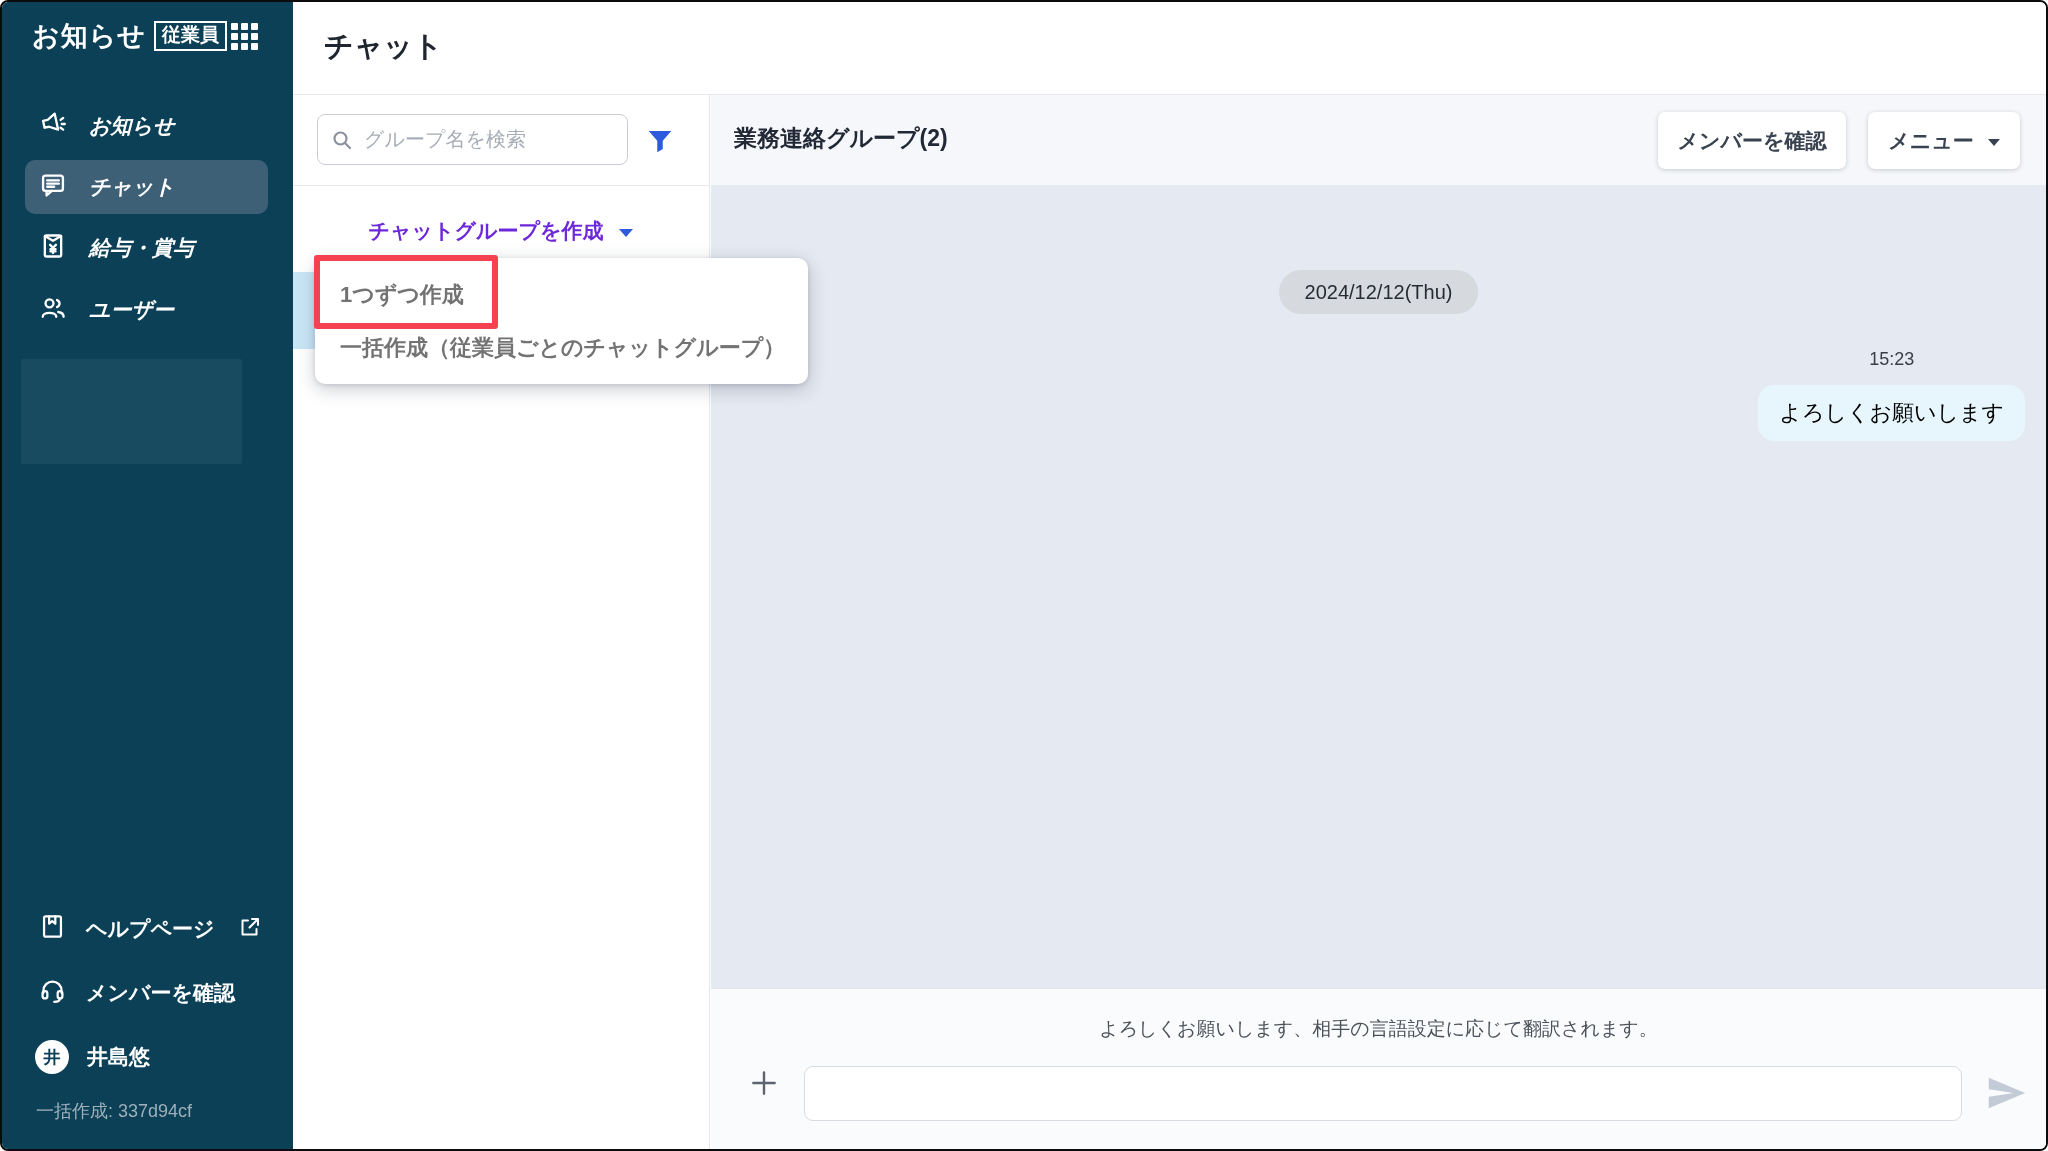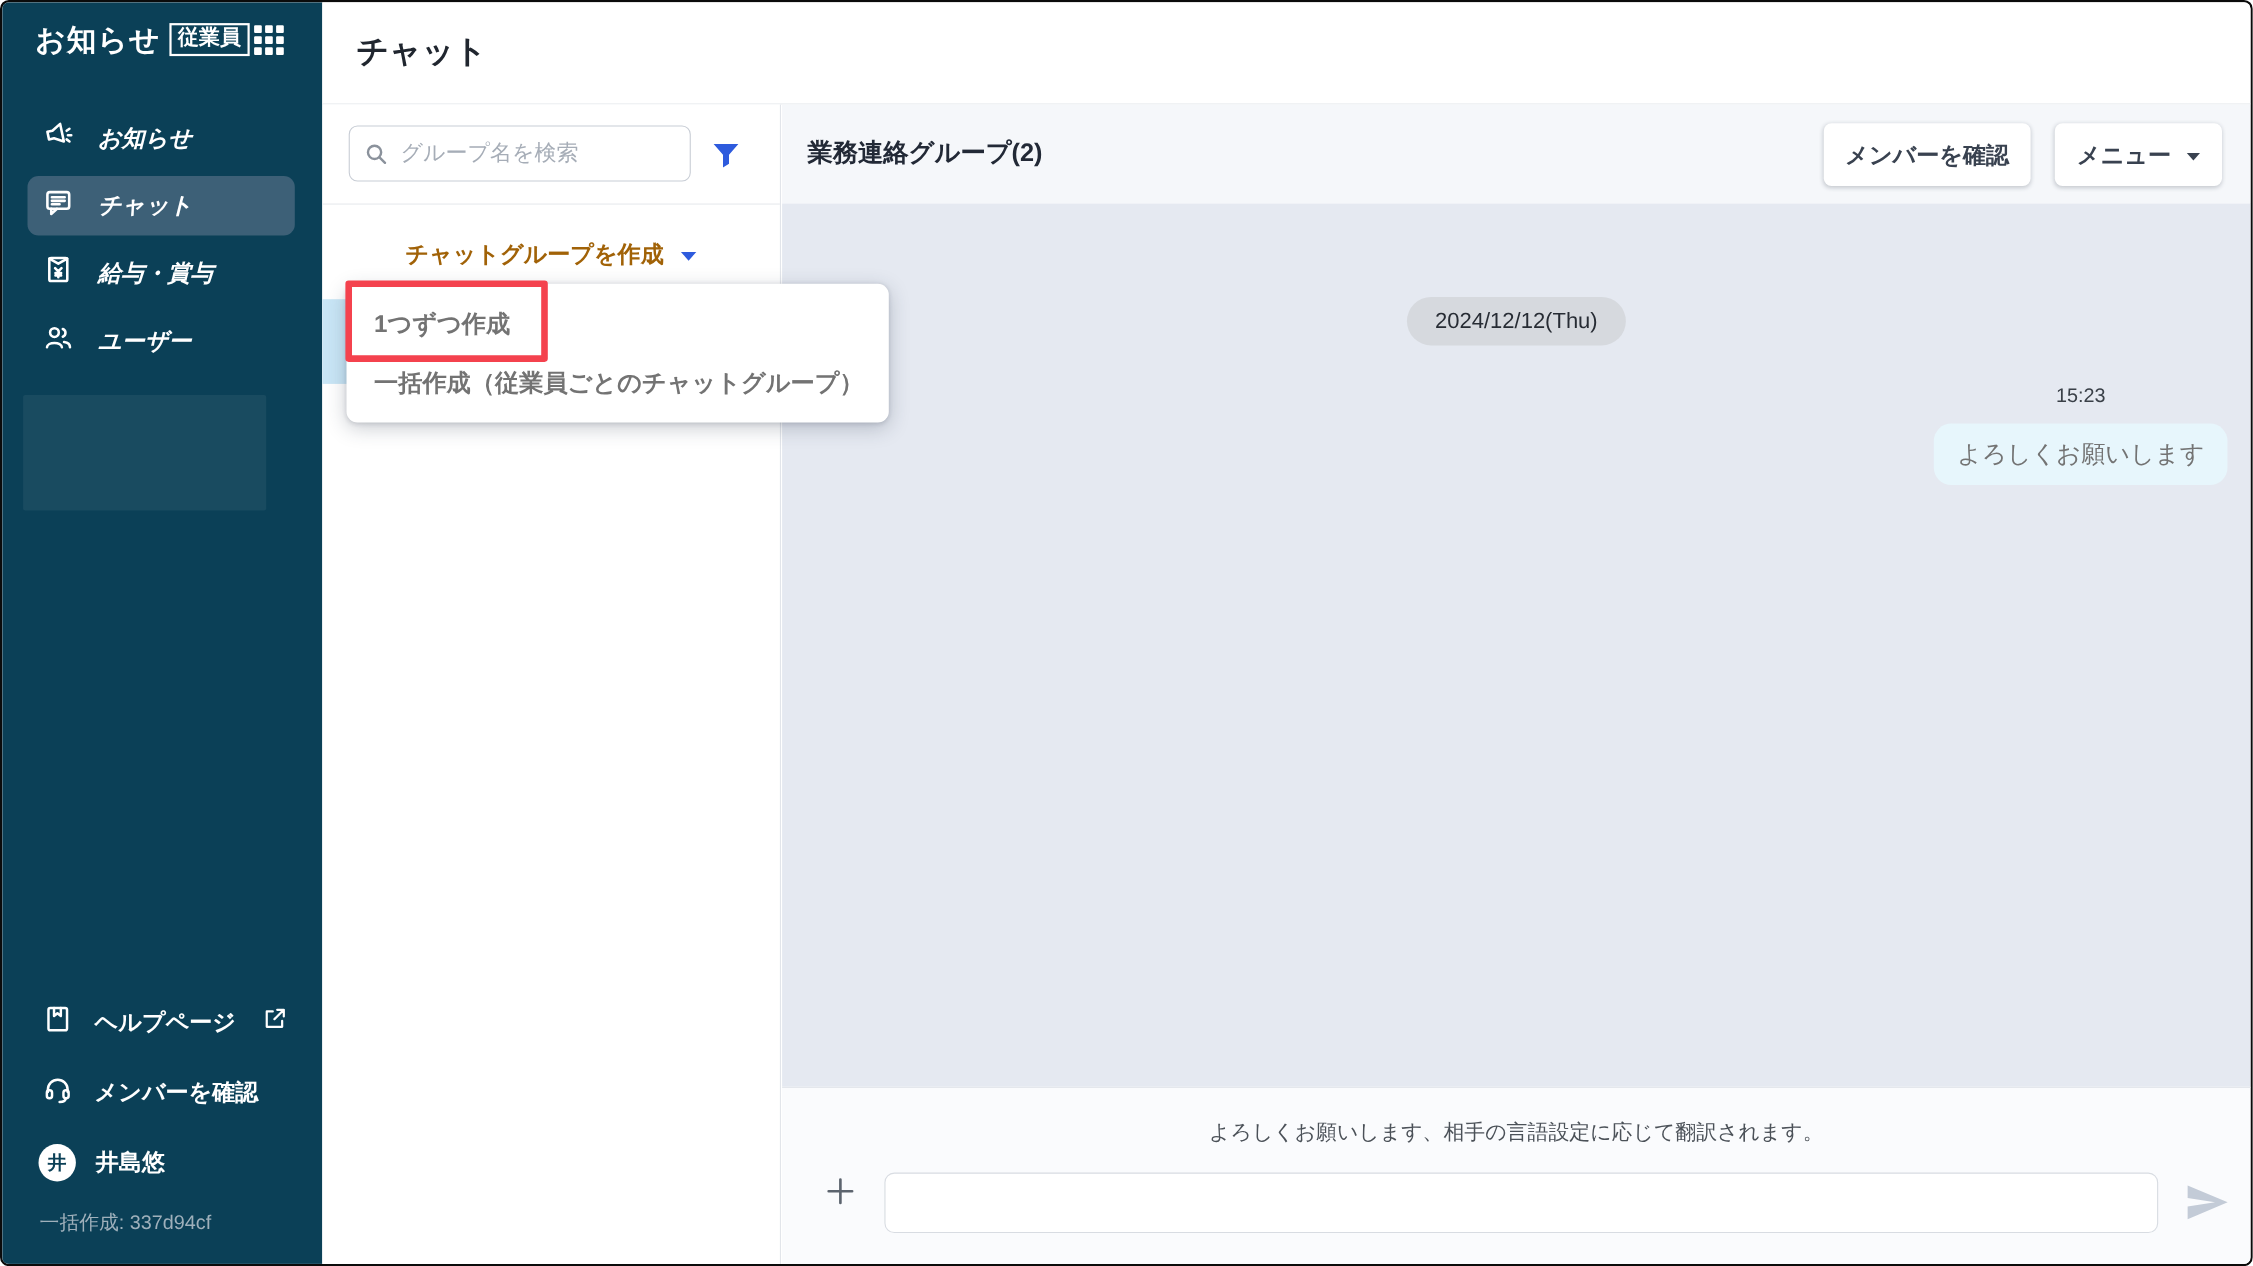--- a/index.html
+++ b/index.html
@@ -80,21 +80,21 @@
     font-size:20px; color:#30363f; background:transparent;
     font-family:inherit;
   }
   .search-box input::placeholder { color:#a6adb7; }
   .filter-icon { position:absolute; right:34px; top:31px; cursor:pointer; }
 
   .create-row {
     display:flex; align-items:center; justify-content:center; gap:16px;
     margin-top:31px; cursor:pointer;
   }
-  .create-label { color:#a16207; font-size:21px; font-weight:700; }
+  .create-label { color:#6d28d9; font-size:21px; font-weight:700; }
   .caret-down-blue {
     width:0; height:0; border-left:7px solid transparent; border-right:7px solid transparent;
     border-top:8px solid #2e5bdd; margin-top:3px;
   }
   .selected-group-row {
     position:absolute; left:0; top:177px; width:100%; height:77px;
     background:#c9e6f6; cursor:pointer;
   }
 
   
@@ -143,21 +143,21 @@
     height:44px; padding:0 26px; display:flex; align-items:center;
     font-size:20px;
   }
   .msg-row {
     position:absolute; right:21px; top:158px;
     display:flex; align-items:center; gap:15px;flex-direction:column;
   }
   .msg-time { font-size:18px; color:#3a4048; padding-top:6px; }
   .msg-bubble {
     background:#e7f6fc; border-radius:16px; padding:13px 21px;
-    font-size:22px; color:#737373;
+    font-size:22px; color:#000000;
   }
 
   .composer {
     position:absolute; left:0; right:0; bottom:0; height:161px;
     background:#fafbfd; border-top:1px solid #e2e5ea;
   }
   .composer-notice {
     position:absolute; left:0; right:0; top:27px; text-align:center;
     font-size:19px; color:#4b5158;
   }

